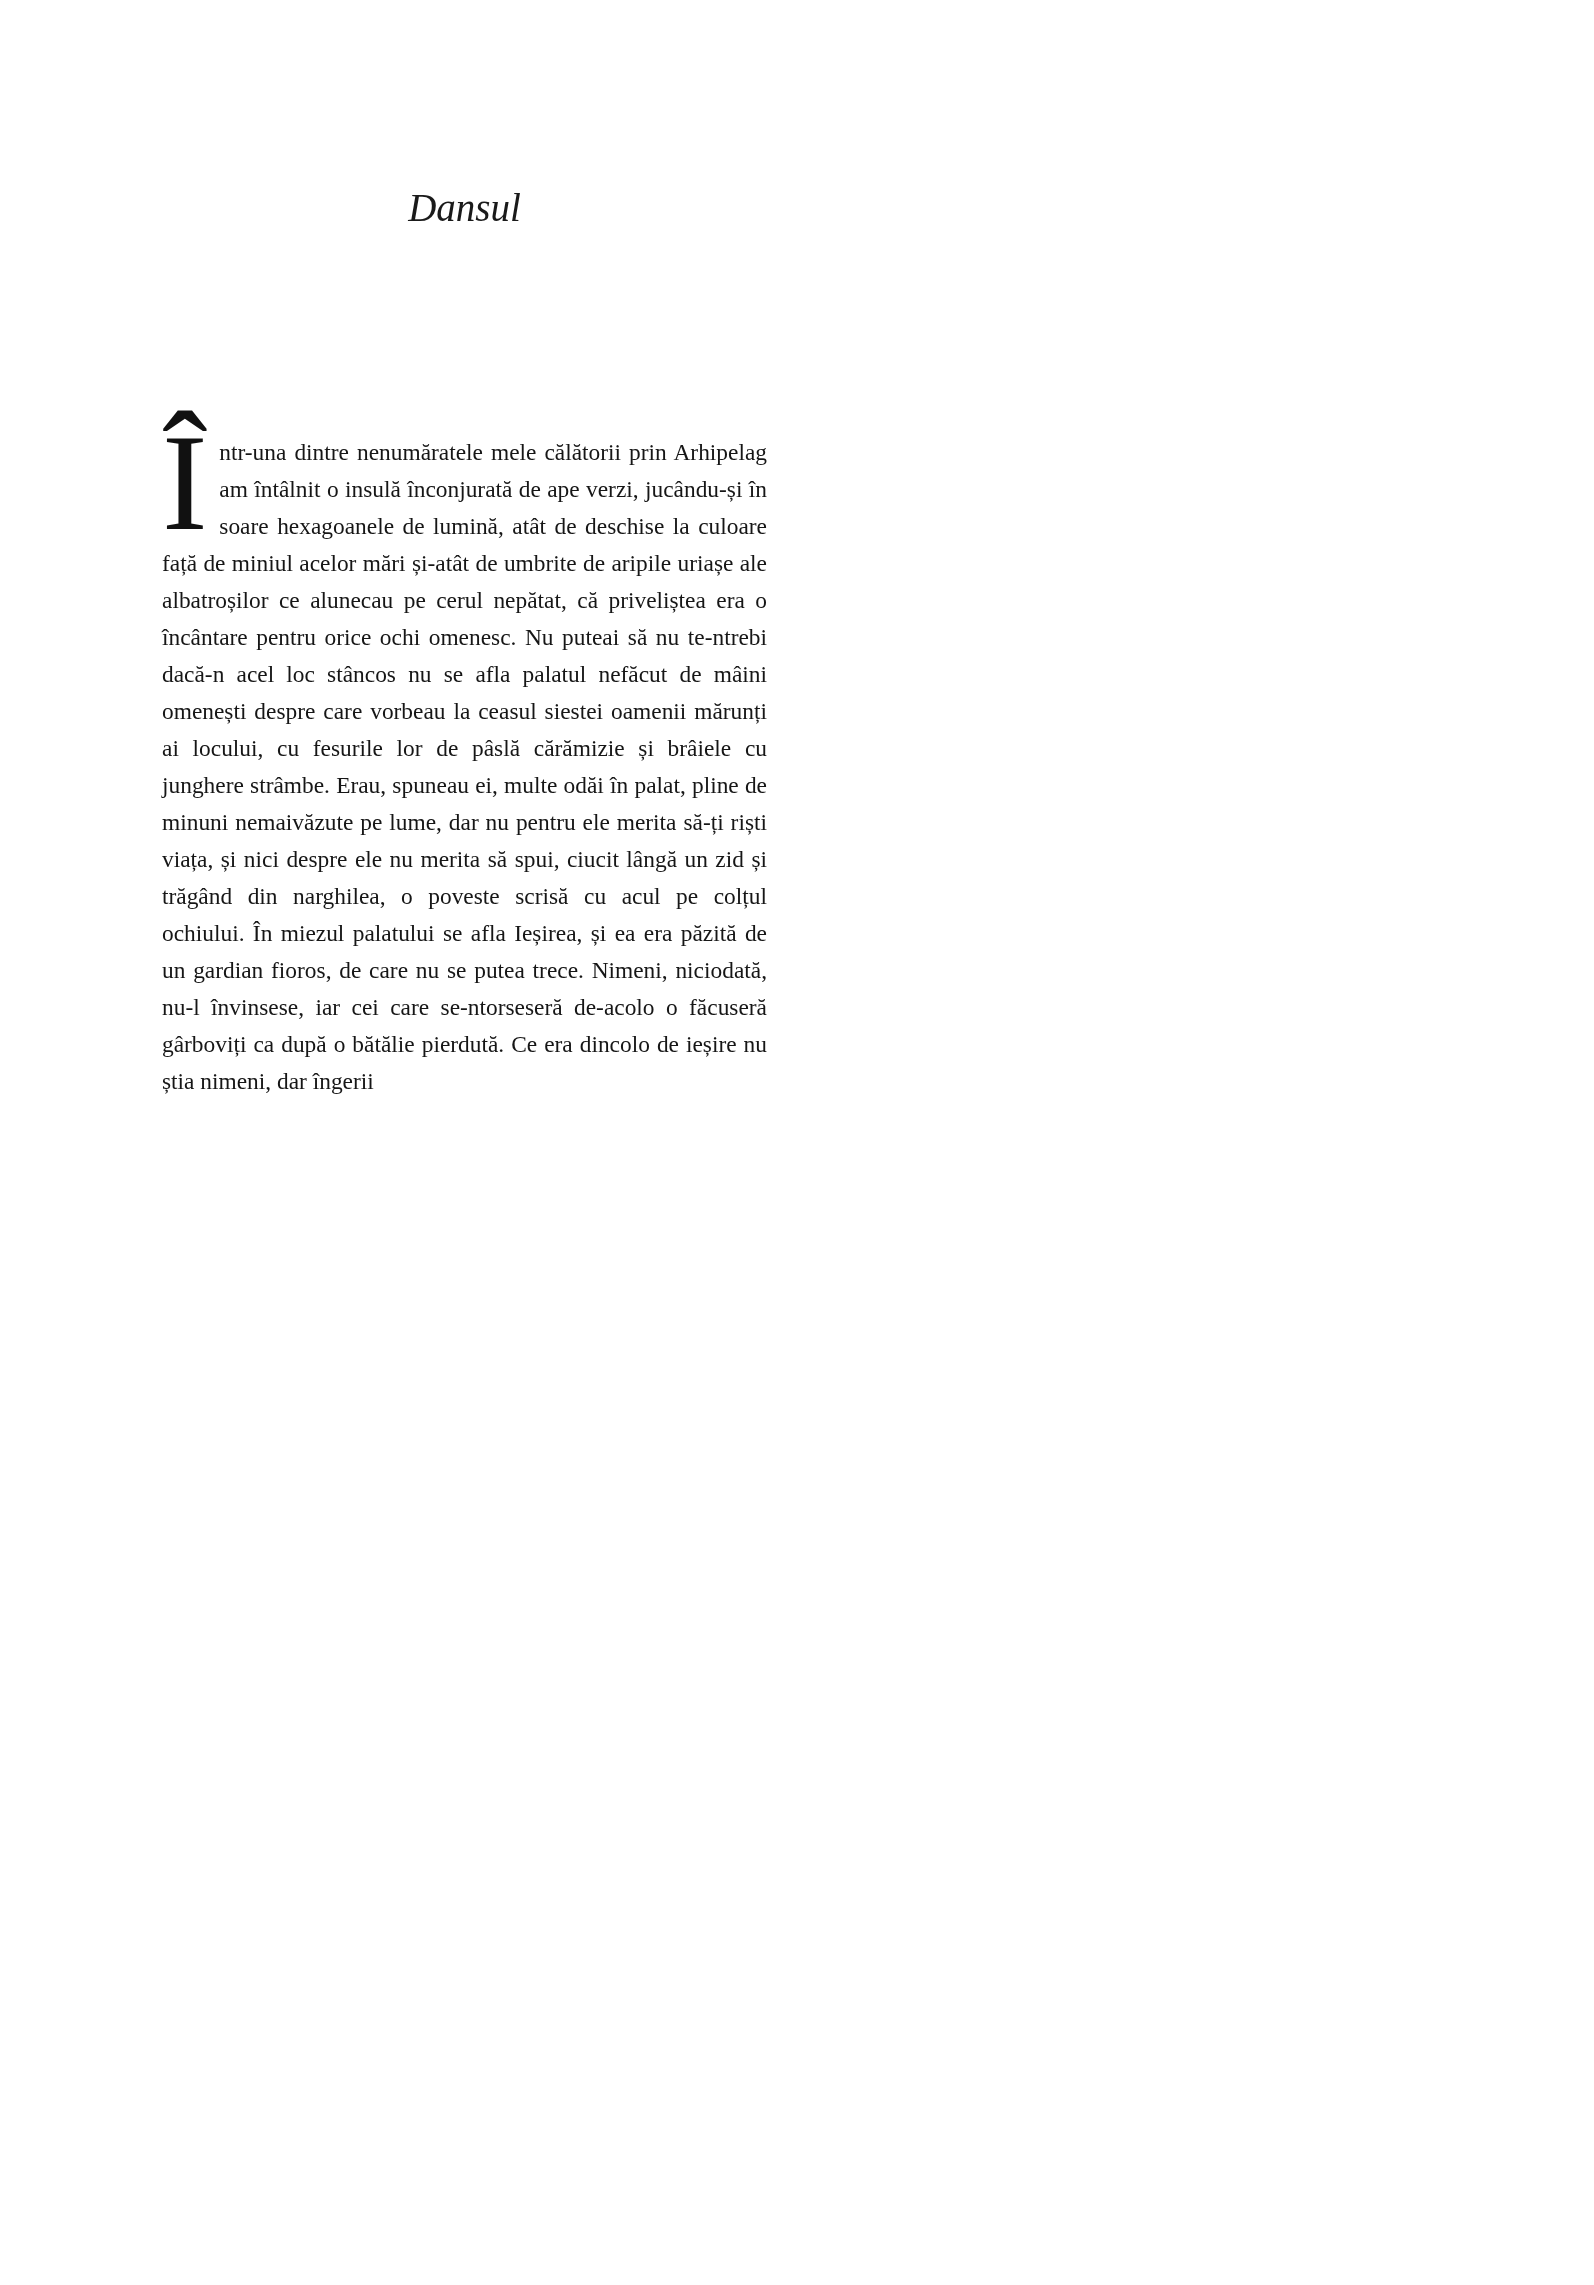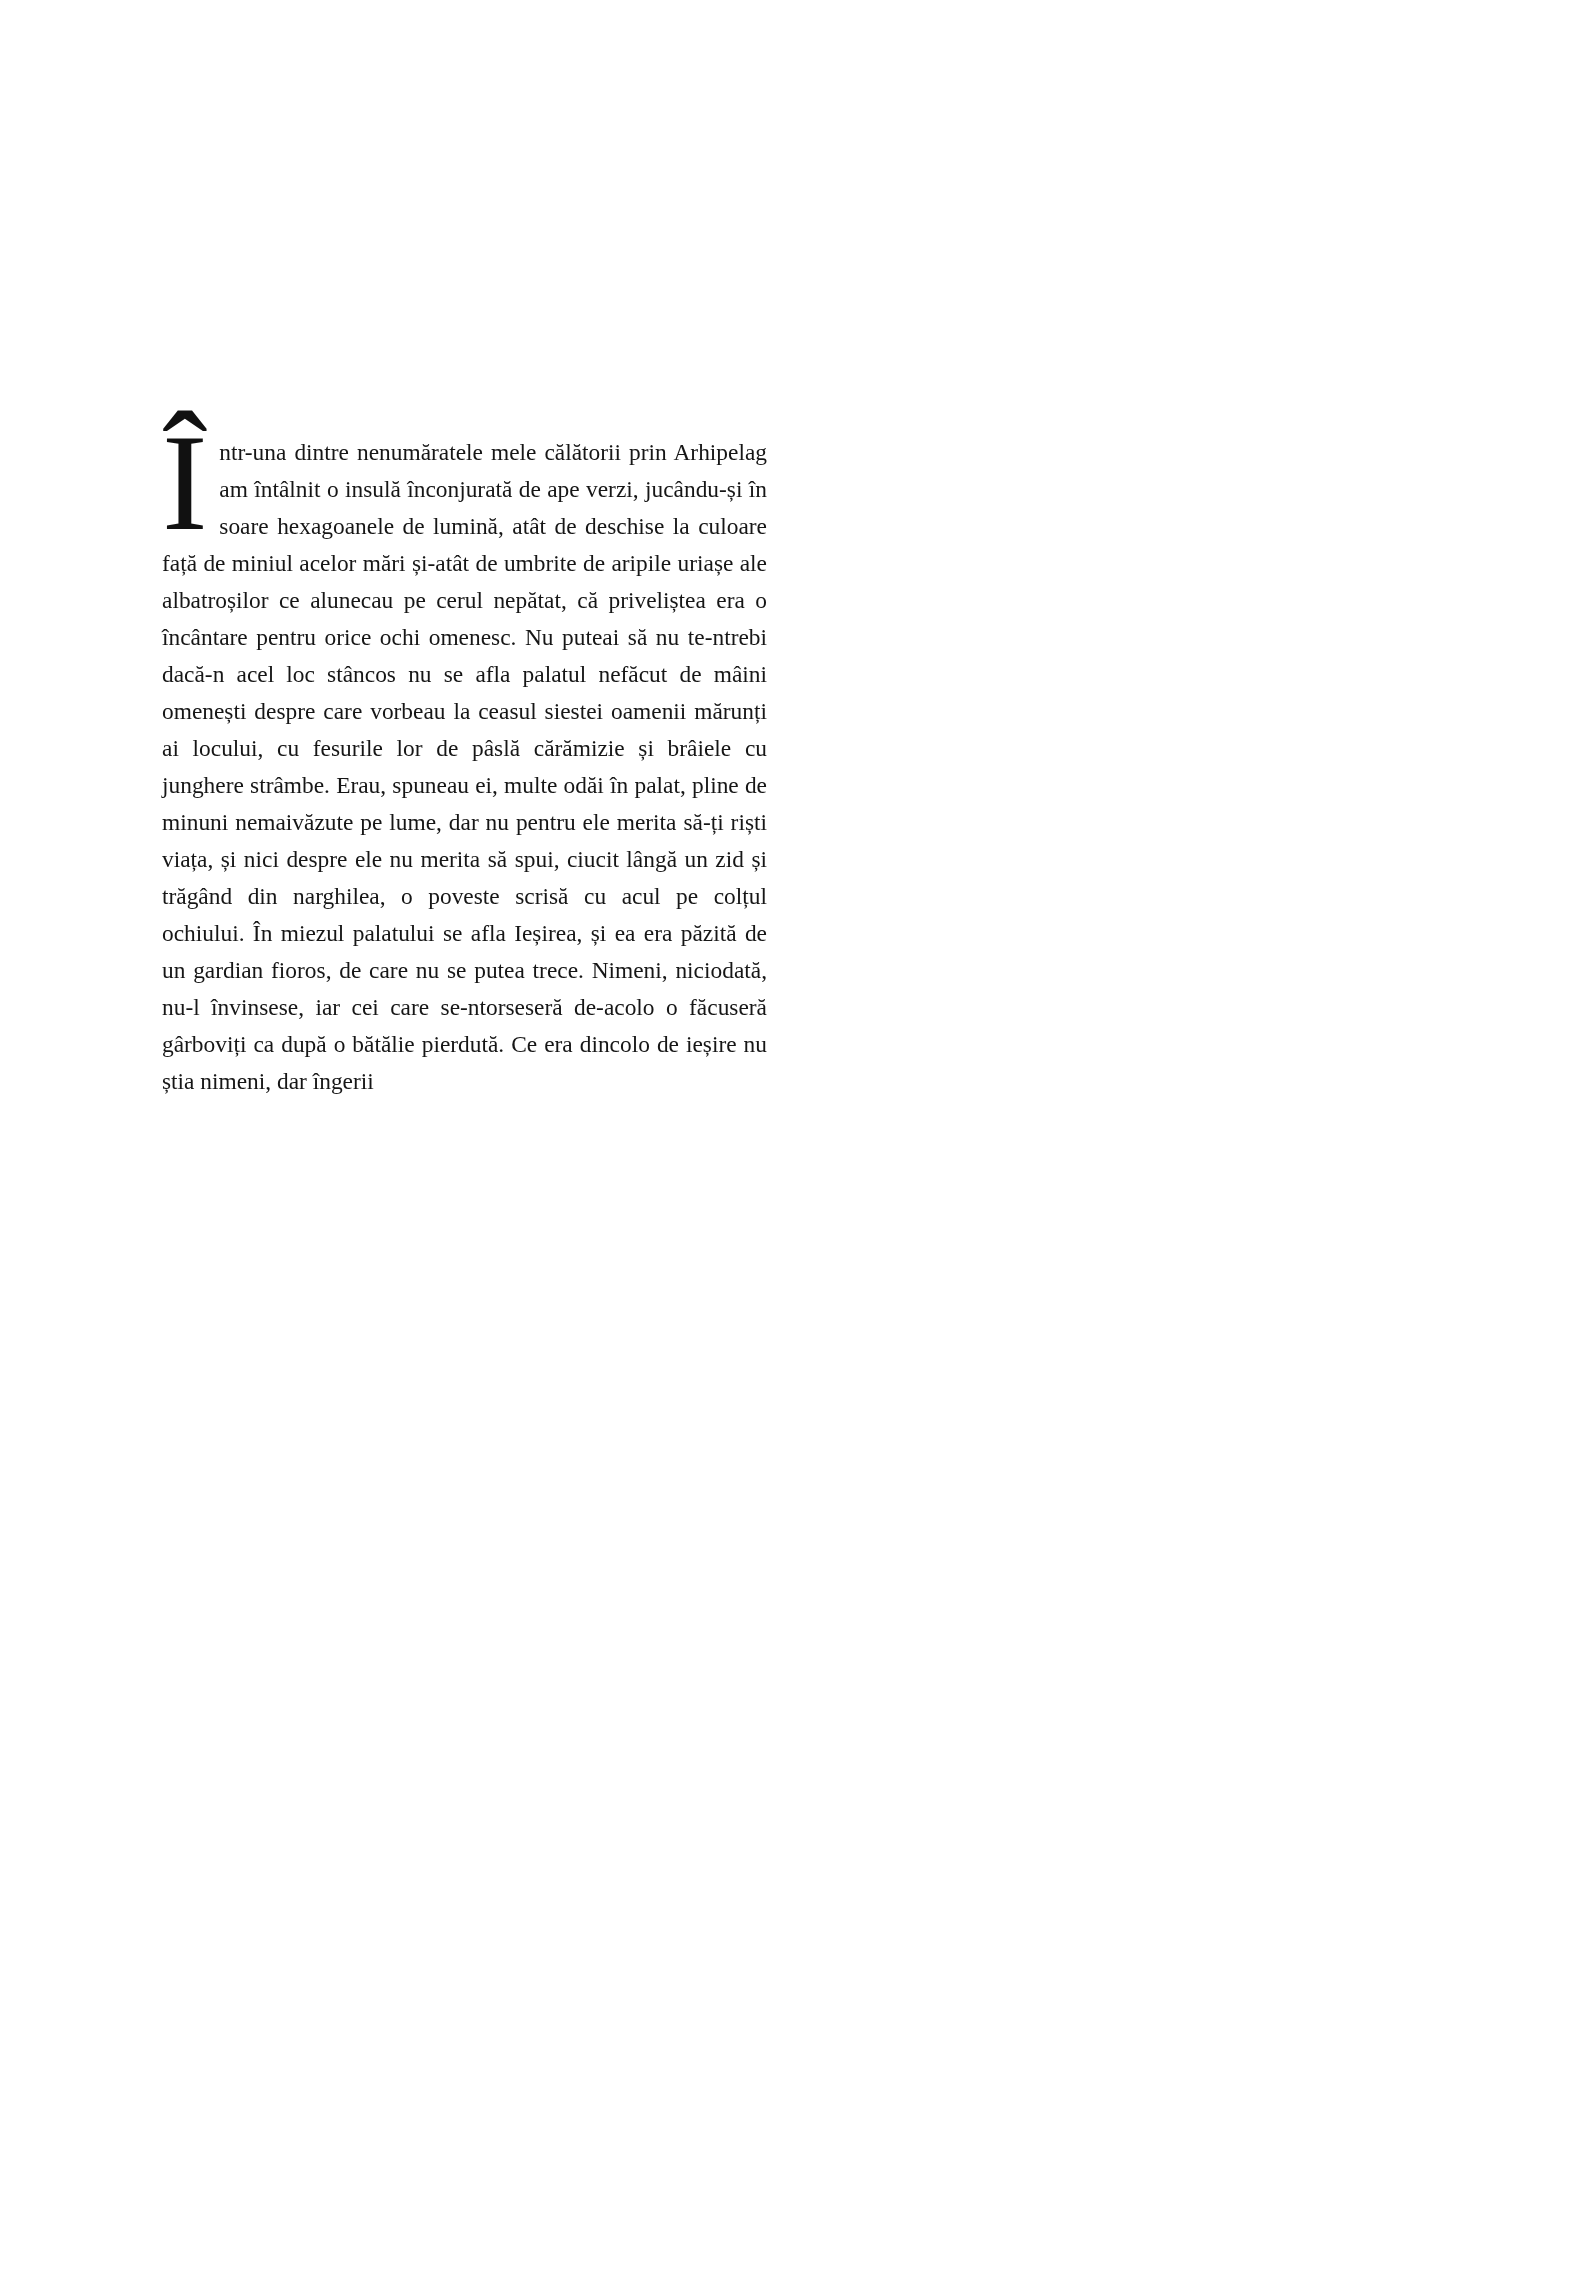--- a/index.html
+++ b/index.html
@@ -45,17 +45,18 @@
     line-height: 98px;
     margin: 0 11.7px 0 0;
     color: #111111;
   }
 </style>
 </head>
 <body>
 
 <div class="page">
 
+  <div class="chapter-title">Dansul</div>
 
   <div class="textblock"><span class="dropcap">Î</span><span>ntr-una dintre nenumăratele mele călătorii prin Arhipelag am întâlnit o insulă înconjurată de ape verzi, jucându-și în soare hexagoanele de lumină, atât de deschise la culoare față de miniul acelor mări și-atât de umbrite de aripile uriașe ale albatroșilor ce alunecau pe cerul nepătat, că priveliștea era o încântare pentru orice ochi omenesc. Nu puteai să nu te-ntrebi dacă-n acel loc stâncos nu se afla palatul nefăcut de mâini omenești despre care vorbeau la ceasul siestei oamenii mărunți ai locului, cu fesurile lor de pâslă cărămizie și brâiele cu junghere strâmbe. Erau, spuneau ei, multe odăi în palat, pline de minuni nemaivăzute pe lume, dar nu pentru ele merita să-ți riști viața, și nici despre ele nu merita să spui, ciucit lângă un zid și trăgând din narghilea, o poveste scrisă cu acul pe colțul ochiului. În miezul palatului se afla Ieșirea, și ea era păzită de un gardian fioros, de care nu se putea trece. Nimeni, niciodată, nu-l învinsese, iar cei care se-ntorseseră de-acolo o făcuseră gârboviți ca după o bătălie pierdută. Ce era dincolo de ieșire nu știa nimeni, dar îngerii</span></div>
 
 </div>
 
 
 </body></html>

